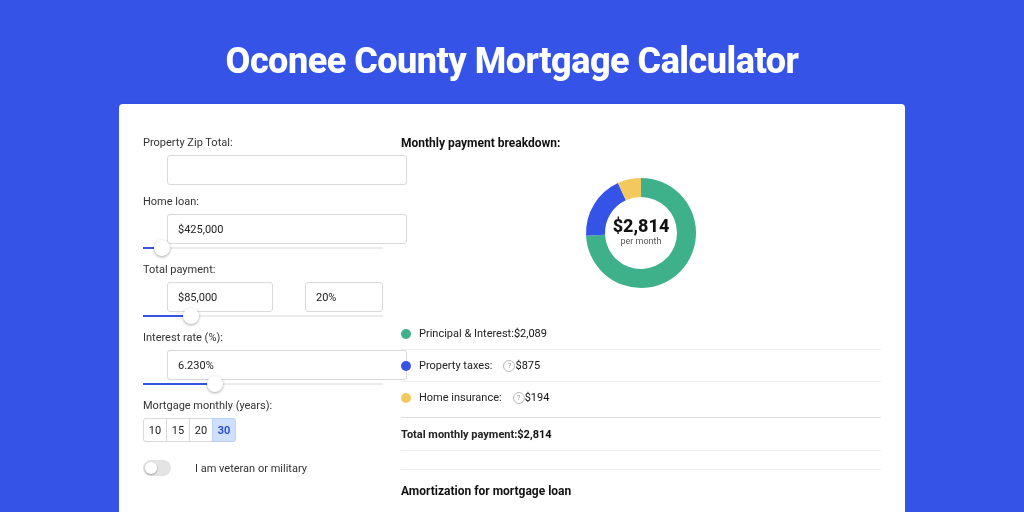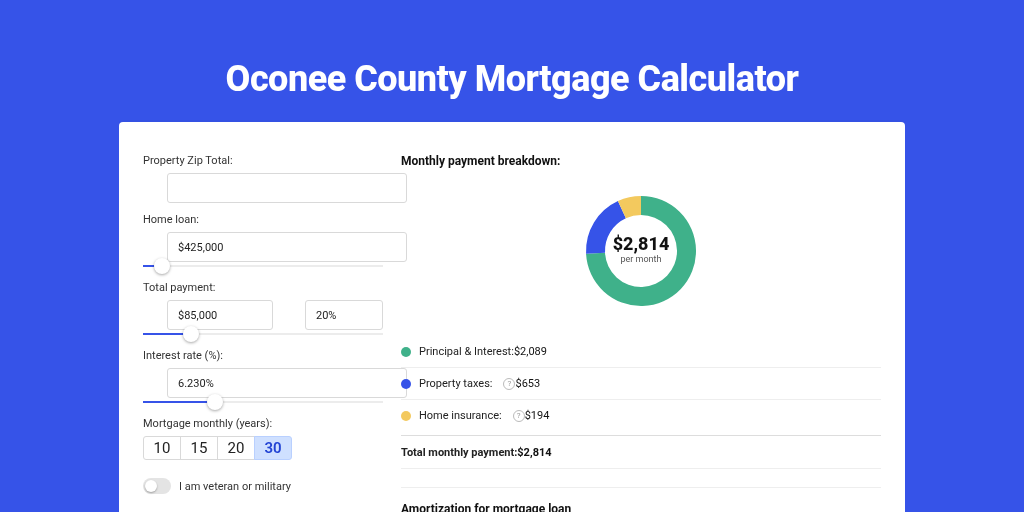--- a/index.html
+++ b/index.html
@@ -4,21 +4,21 @@
 <style>
   * { box-sizing: border-box; margin: 0; padding: 0; font-family: -apple-system, BlinkMacSystemFont, "Segoe UI", Roboto, Arial, sans-serif; }
   html, body { width: 1024px; height: 512px; overflow: hidden; }
   body { background: #3653e8; }
 
   .page-title {
     text-align: center;
     color: #fff;
     font-size: 36px;
     font-weight: 800;
-    padding-top: 58px;
+    padding-top: 40px;
     padding-bottom: 22px;
     letter-spacing: -0.5px;
     border-radius: 15px;
   }
 
   .card {
     background: #fff;
     width: 786px;
     margin: 0 auto;
     border-radius: 4px 4px 0 0;
@@ -57,31 +57,31 @@
   .slider-track { position:absolute; top:4px; left:0; right:0; height:2px; background:#ececec; }
   .slider-fill { position:absolute; top:4px; left:0; height:2px; background:#3653e8; }
   .slider-thumb {
     position:absolute; top:-3px; width:16px; height:16px; border-radius:50%;
     background:#fff; box-shadow:0 1px 3px rgba(0,0,0,0.35);
     transform: translateX(-50%);
   }
 
   .period-row { display:flex; gap:0; margin-top:2px; }
   .period-btn {
-    width:38px; height:24px; font-size:15px; border:1px solid #d9d9d9;
+    width:24px; height:24px; font-size:11px; border:1px solid #d9d9d9;
     background:#fff; color:#222; display:flex; align-items:center; justify-content:center;
     margin-left:-1px; cursor:pointer;
   }
   .period-btn:first-child { margin-left:0; border-radius:3px 0 0 3px; }
   .period-btn:last-child { border-radius:0 3px 3px 0; }
   .period-btn.selected { background:#cfe0ff; border-color:#b9d0ff; color:#2344d4; font-weight:600; }
 
   .group { margin-bottom: 10px; }
 
-  .toggle-row { display:flex; align-items:center; gap:8px; margin-top:18px; }
+  .toggle-row { display:flex; align-items:center; gap:24px; margin-top:18px; }
   .toggle {
     width:28px; height:16px; border-radius:10px; background:#e4e4e4; position:relative;
   }
   .toggle::after {
     content:""; position:absolute; left:2px; top:2px; width:12px; height:12px; border-radius:50%;
     background:#fff; box-shadow:0 1px 2px rgba(0,0,0,0.3);
   }
 
   .section-title { font-size:12px; font-weight:700; color:#111; margin-bottom:12px; }
 
@@ -197,21 +197,21 @@
             <span>Principal &amp; Interest:</span>
           </div>
           <span class="legend-amount">$2,089</span>
         </div>
         <div class="legend-row">
           <div class="legend-left">
             <span class="dot" style="background: rgb(54, 83, 232);"></span>
             <span>Property taxes:</span>
             <span class="info-icon">?</span>
           </div>
-          <span class="legend-amount">$653</span>
+          <span class="legend-amount">$875</span>
         </div>
         <div class="legend-row">
           <div class="legend-left">
             <span class="dot" style="background: rgb(243, 201, 94);"></span>
             <span>Home insurance:</span>
             <span class="info-icon">?</span>
           </div>
           <span class="legend-amount">$194</span>
         </div>
       </div>

